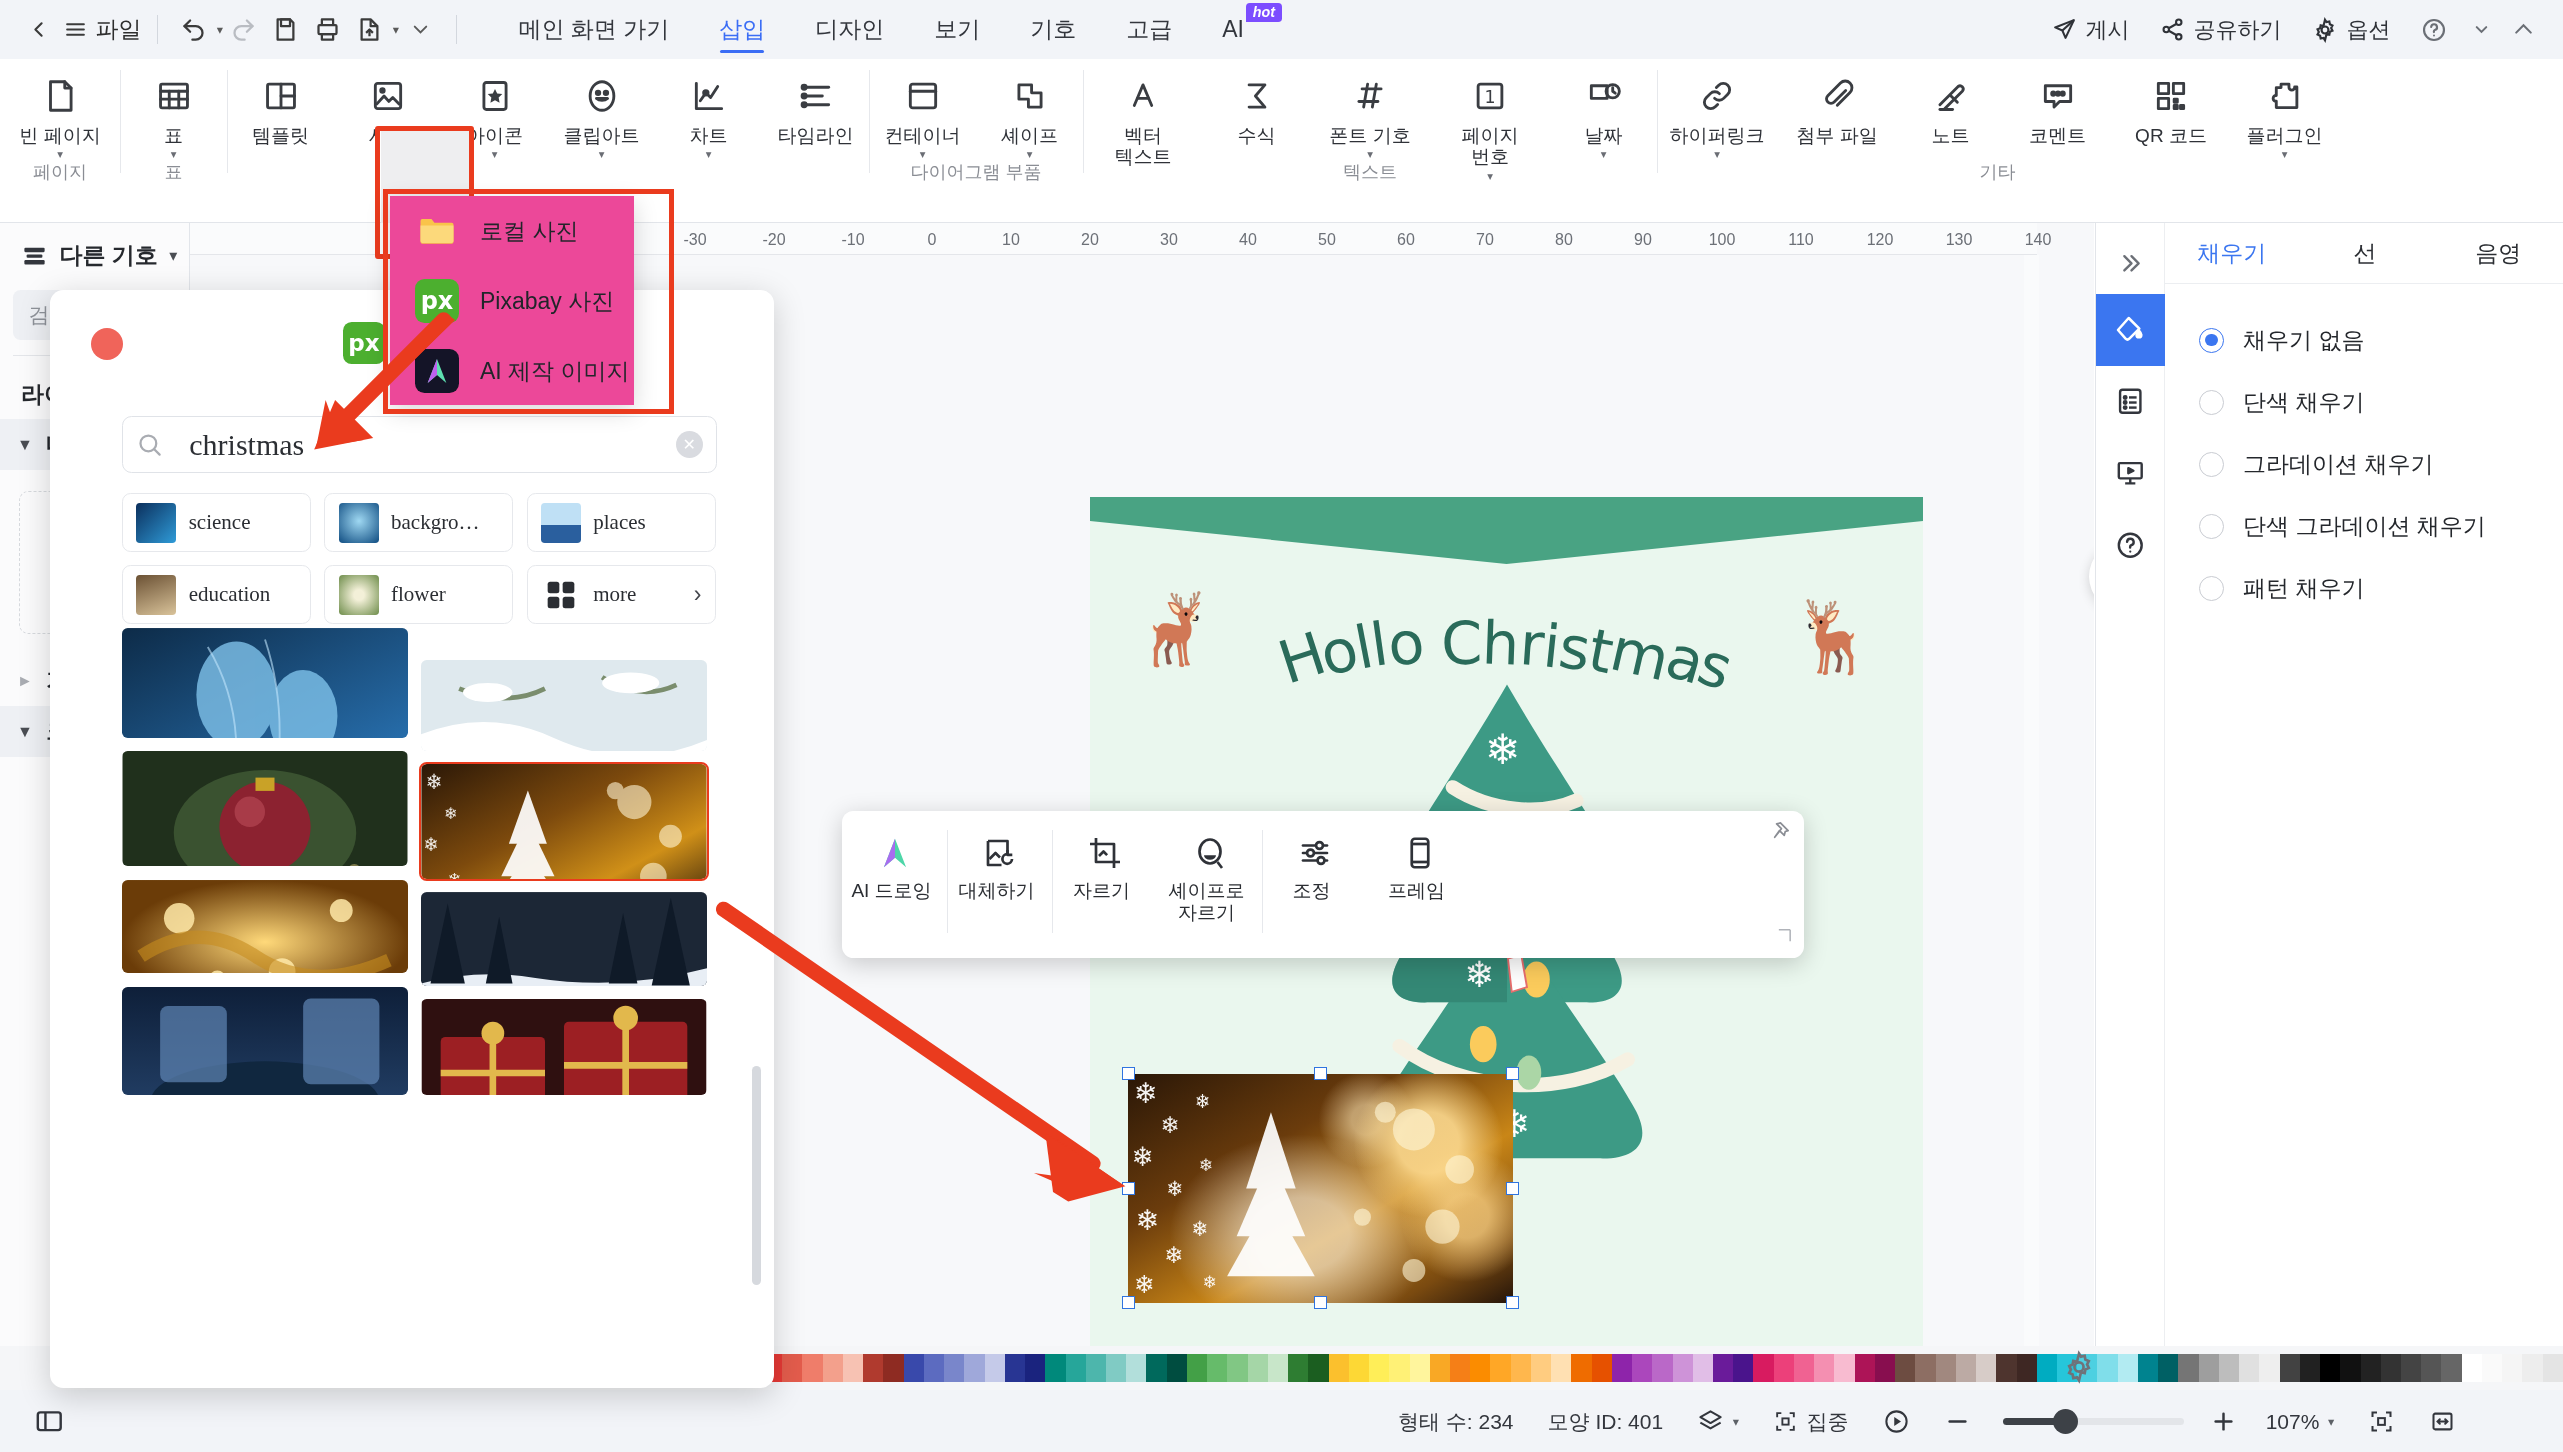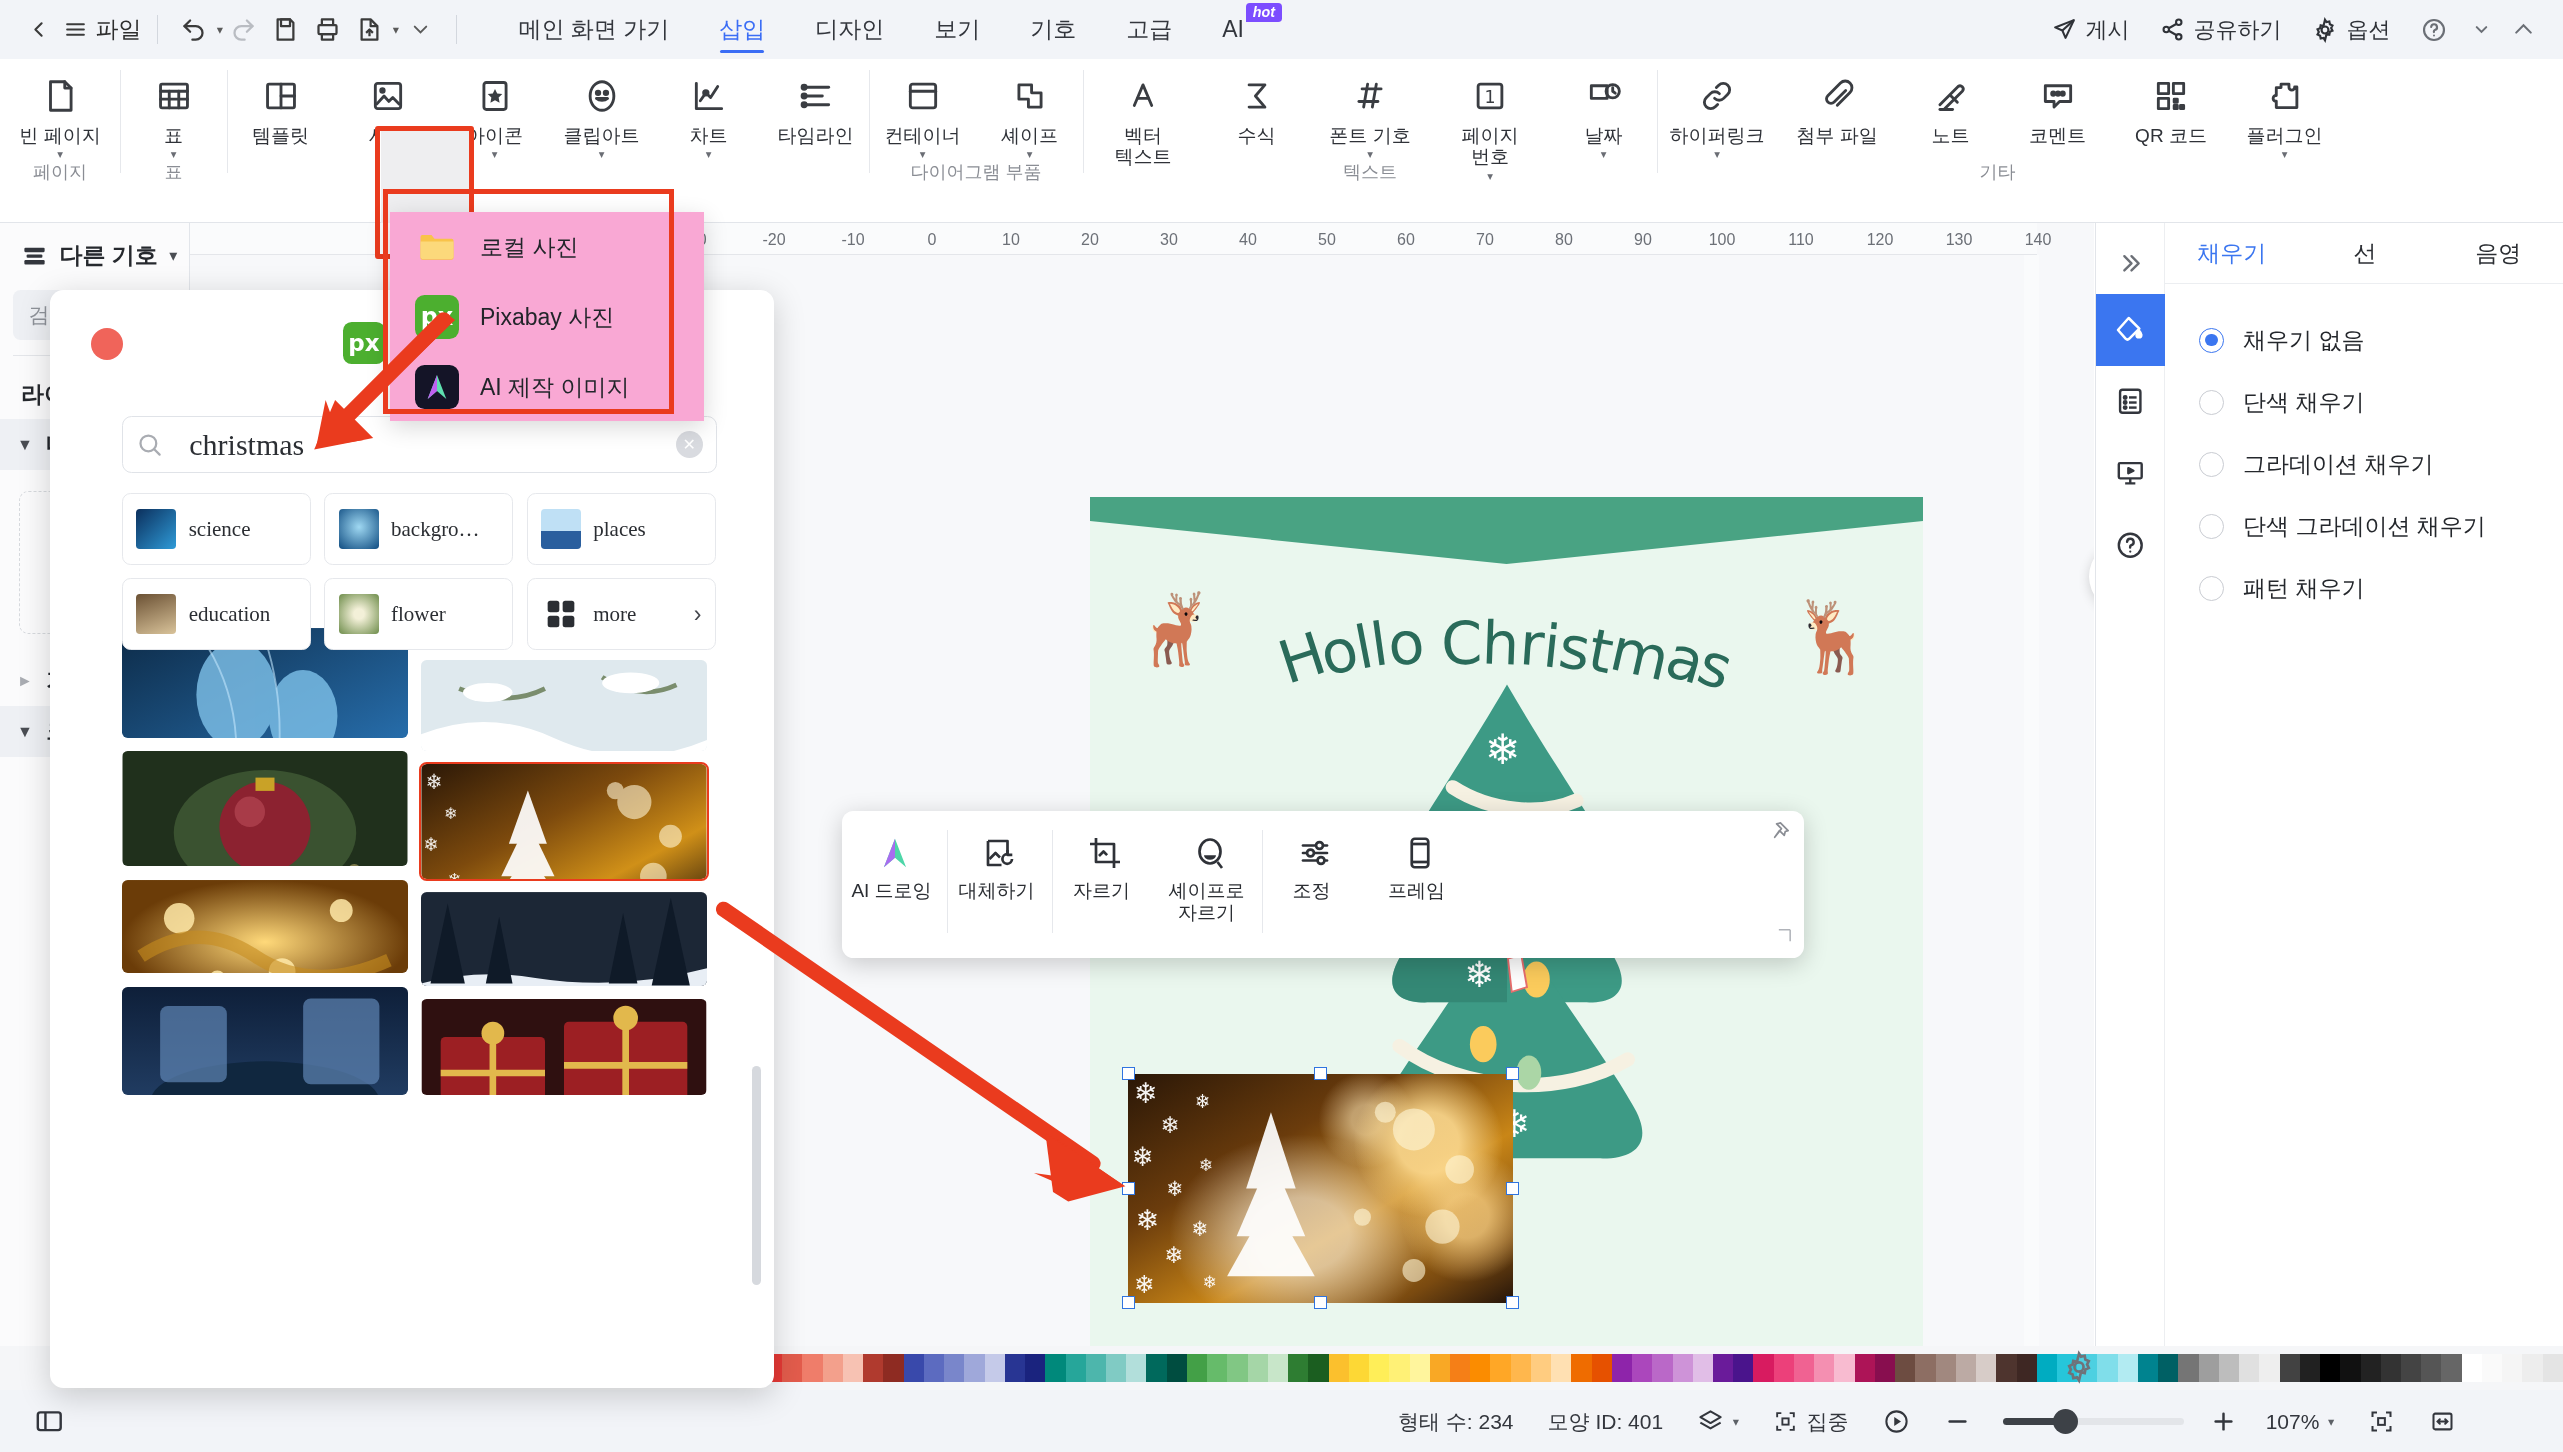--- a/index.html
+++ b/index.html
@@ -78,22 +78,22 @@
     position: absolute; left: 375px; top: 67px; width: 99px; height: 133px;
     border: 5.7px solid #ea3b1e; border-radius: 2.9px; pointer-events: none; z-index: 40;
   }
   .rb-photo-bg {
     position: absolute; left: 381px; top: 72px; width: 88px; height: 122px;
     background: #eeeef0; z-index: 5;
   }
 
   
   .photo-menu {
-    position: absolute; left: 390px; top: 212px; width: 314px; height: 209px;
-    background: #f9a8d4; z-index: 60;
+    position: absolute; left: 390px; top: 196px; width: 244px; height: 209px;
+    background: #ec4899; z-index: 60;
     box-shadow: 0 5.7px 23px rgba(0,0,0,.16);
   }
   .photo-menu-frame {
     position: absolute; left: 383px; top: 189px; width: 291px; height: 225px;
     border: 5.7px solid #ea3b1e; z-index: 61; pointer-events: none;
   }
   .pm-item {
     display: flex; align-items: center; gap: 21px; height: 70px; padding-left: 25px; cursor: default;
   }
   .pm-ico { width: 44px; height: 44px; border-radius: 9.5px; display: flex; align-items: center; justify-content: center; flex: 0 0 auto; }
@@ -151,21 +151,21 @@
   .px-searchbar .q { margin-left: 26px; font-size: 30px; color: #2c2f34; font-family: "Liberation Serif", serif; }
   .px-clear {
     margin-left: auto; width: 27px; height: 27px; border-radius: 50%; background: #d9dbe0;
     color: #fff; font-size: 16px; display: flex; align-items: center; justify-content: center;
   }
   .px-chips {
     position: absolute; left: 122px; top: 493px; width: 609px; z-index: 32;
     display: flex; flex-wrap: wrap; gap: 13.3px;
   }
   .px-chip {
-    width: 189px; height: 72px; border: 1px solid #e6e8ec; border-radius: 8.6px; background: #fff;
+    width: 189px; height: 59px; border: 1px solid #e6e8ec; border-radius: 8.6px; background: #fff;
     display: flex; align-items: center; gap: 12.4px; padding-left: 13.3px; cursor: default;
   }
   .px-chip-thumb { width: 40px; height: 40px; border-radius: 3.8px; flex: 0 0 auto; }
   .px-chip-label { font-size: 21px; color: #2b2e33; font-family: "Liberation Serif", serif;
     overflow: hidden; white-space: nowrap; text-overflow: ellipsis; }
   .px-chip .arrow { margin-left: auto; margin-right: 13.3px; font-size: 23px; color: #44474d; }
   .px-grid {
     position: absolute; left: 122px; top: 628px; width: 600px; height: 467px; z-index: 31;
     display: flex; gap: 13.3px;
   }

